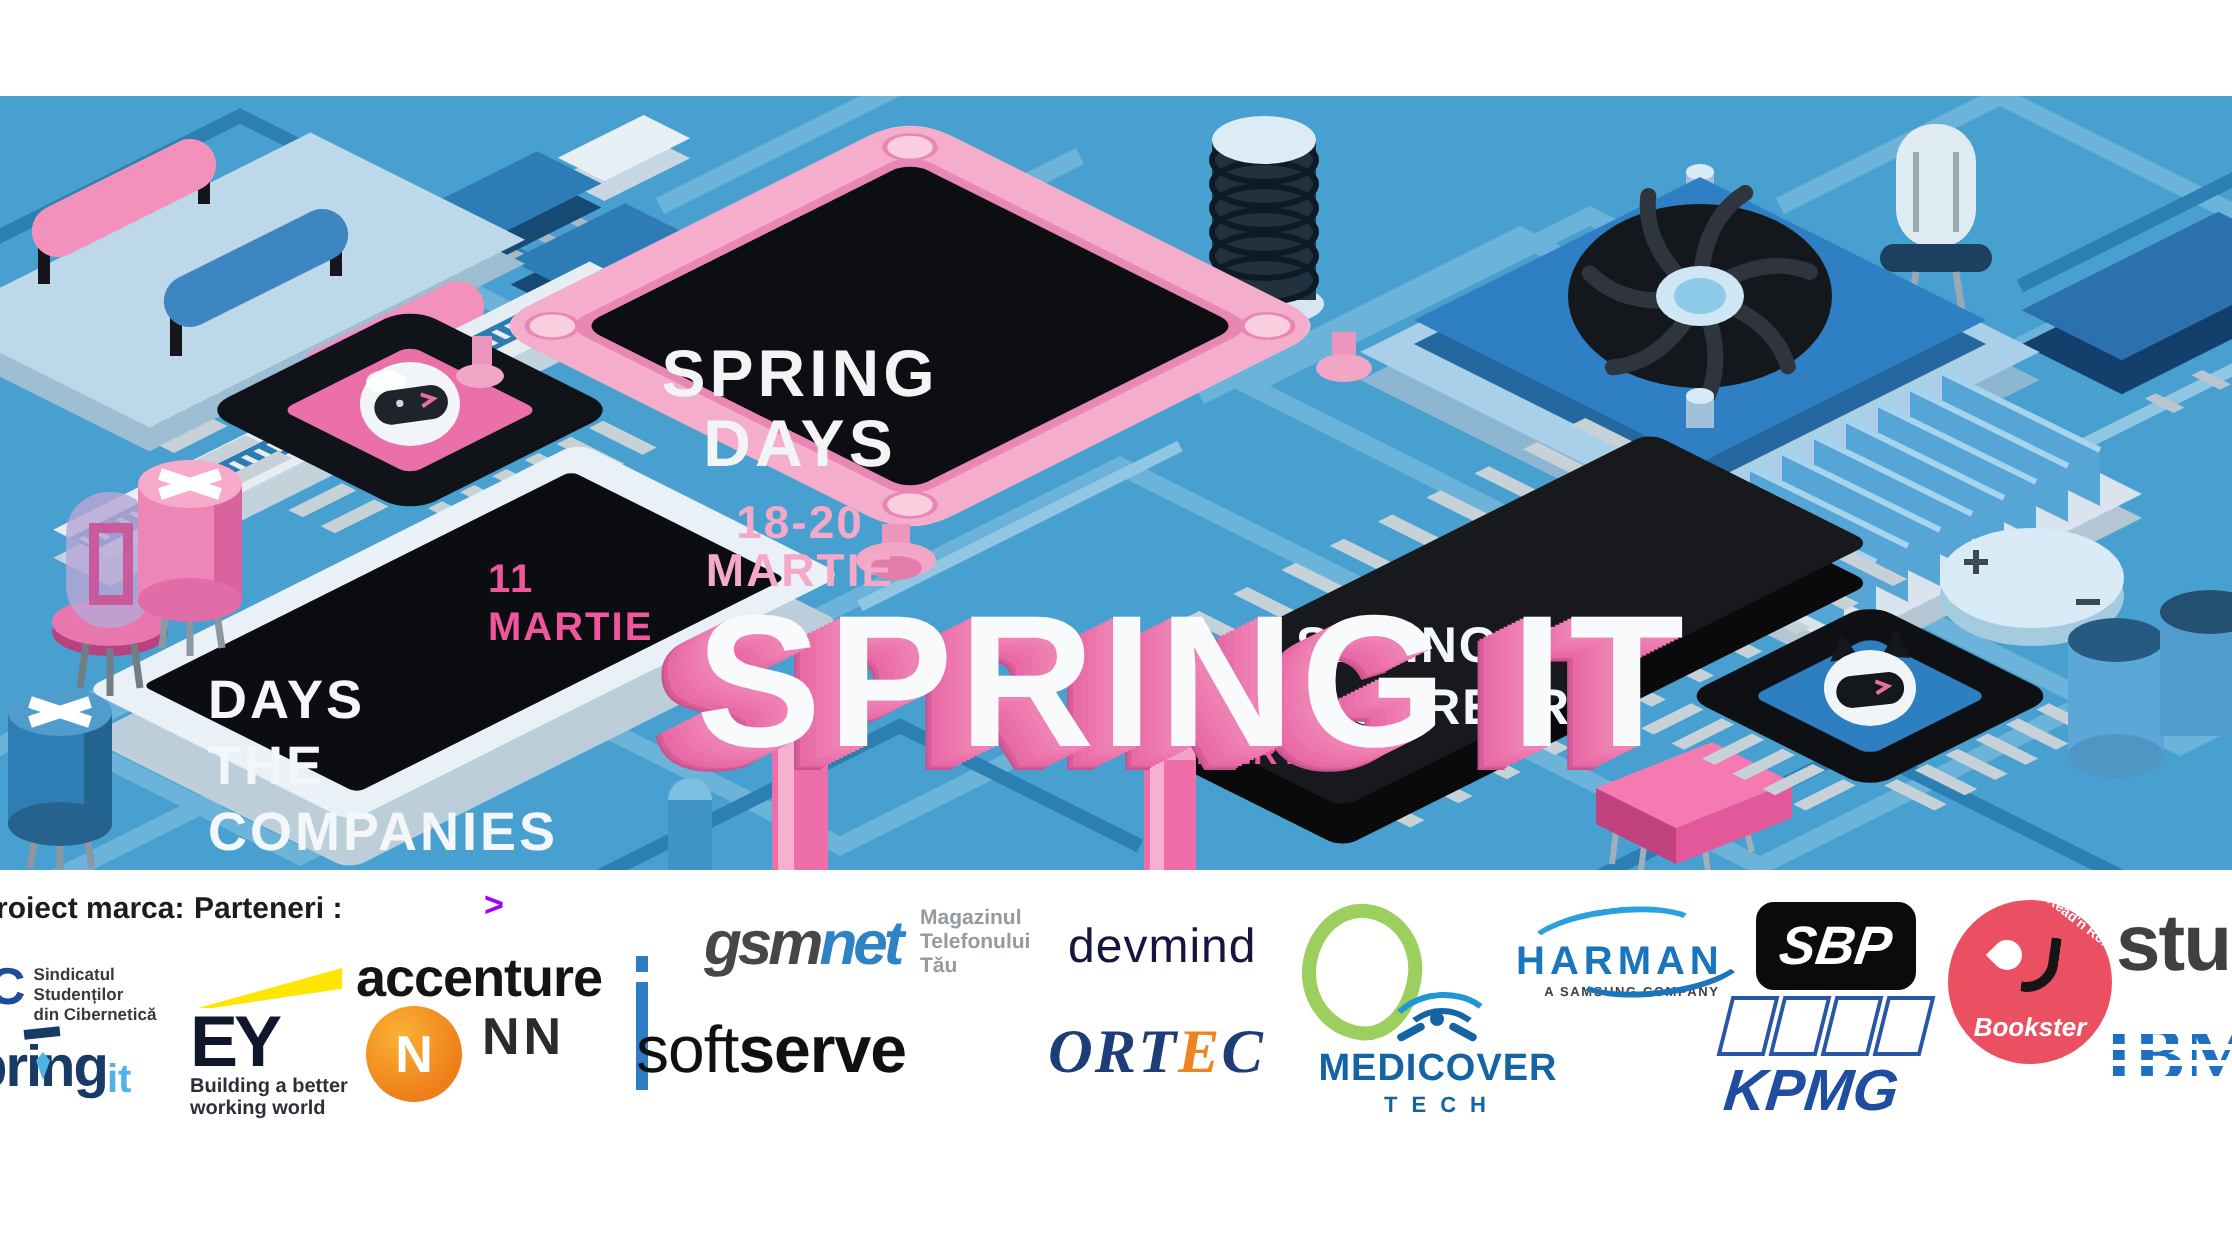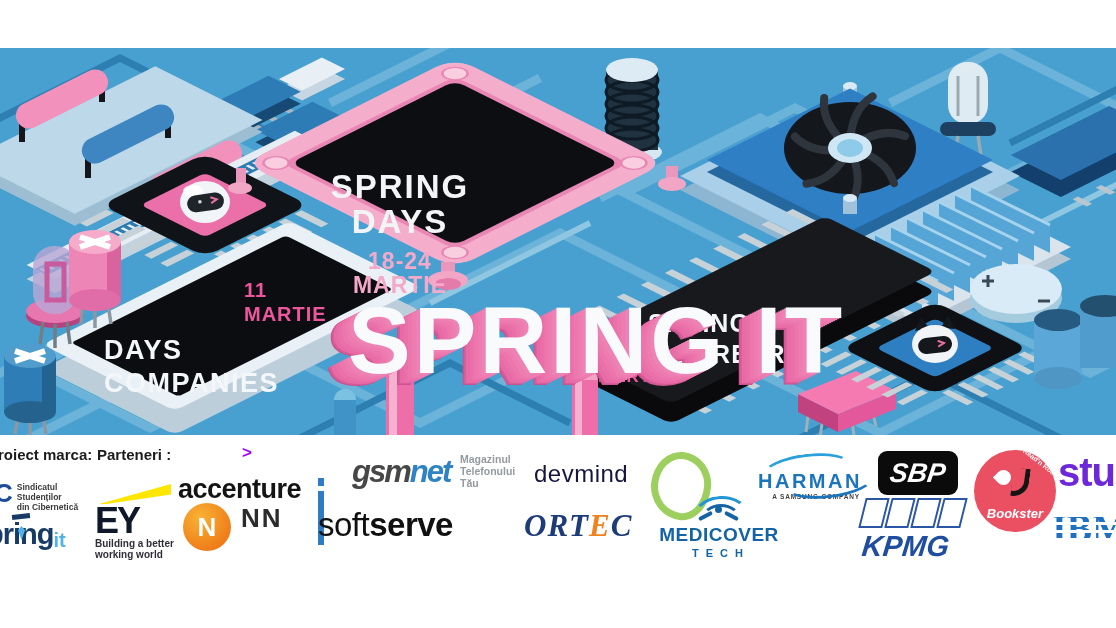--- a/index.html
+++ b/index.html
@@ -57,21 +57,21 @@
 
   .sbp-box{width:80px;height:44px;background:#0b0b0b;border-radius:9px;display:flex;align-items:center;justify-content:center;}
   .sbp-box span{color:#fff;font-style:italic;font-weight:900;font-size:27px;transform:skewX(-8deg);letter-spacing:0;}
 
   .bookster{width:82px;height:82px;border-radius:50%;background:#ea4f62;overflow:hidden;}
   .bookster .name{position:absolute;left:0;right:0;top:56px;text-align:center;color:#fff;font-weight:800;font-style:italic;font-size:13px;}
   .bookster .tag{position:absolute;left:46px;top:8px;color:#fff;font-size:7px;font-weight:700;transform:rotate(38deg);white-space:nowrap;}
   .bk-book{position:absolute;left:22px;top:20px;width:15px;height:15px;background:#fff;border-radius:50% 50% 50% 0;transform:rotate(45deg);}
   .bk-hook{position:absolute;left:38px;top:18px;width:12px;height:24px;border-right:5px solid #151515;border-bottom:5px solid #151515;border-radius:0 0 16px 0;transform:rotate(8deg);}
 
-  .stu{font-size:40px;font-weight:900;color:#6d28d9;letter-spacing:-1px;}
+  .stu{font-size:40px;font-weight:900;color:#404040;letter-spacing:-1px;}
 
   .ey-beam{width:72px;height:20px;background:#ffe600;clip-path:polygon(0 100%,100% 0,100% 52%,10% 100%);margin-left:4px;}
   .ey-word{font-size:36px;font-weight:900;color:#0f172a;letter-spacing:-2px;line-height:0.95;}
   .ey-tag{font-size:10px;font-weight:700;color:#2e2e38;line-height:1.12;}
 
   .nn-circle{width:48px;height:48px;border-radius:50%;background:radial-gradient(circle at 35% 30%,#f9b234,#ef7d1a 72%);
              display:flex;align-items:center;justify-content:center;color:#fff;font-weight:900;font-size:26px;}
   .nn-word{font-size:26px;font-weight:800;color:#2b2b2b;letter-spacing:2px;}
 
   .softserve{font-size:33px;color:#101010;letter-spacing:-0.5px;white-space:nowrap;}
@@ -466,26 +466,27 @@
       <g>
         <rect x="1080" y="258" width="50" height="62" fill="#4f9ccd"></rect>
         <ellipse cx="1105" cy="258" rx="25" ry="11" fill="#23506f"></ellipse>
       </g>
     </svg>
 
     <div class="abs sign-text iso-top" style="left:300px;top:122px;width:200px;">
       <div class="big">SPRING</div>
       <div class="big">DAYS</div>
       <div class="gap"></div>
-      <div class="date">18-24</div>
+      <div class="date">18-20</div>
       <div class="date">MARTIE</div>
     </div>
 
     <div class="abs chip-text iso-top" style="left:104px;top:286px;font-size:27px;letter-spacing:1.5px;">
       <div>DAYS</div>
+      <div>THE</div>
       <div>COMPANIES</div>
     </div>
     <div class="abs chip-text pinktxt iso-top" style="left:244px;top:230px;font-size:20px;letter-spacing:1px;">
       <div>11</div>
       <div>MARTIE</div>
     </div>
 
     <div class="abs chip-text iso-top" style="left:648px;top:260px;font-size:25px;letter-spacing:1px;">
       <div>SPRING IT</div>
       <div style="padding-left:26px;">CAREERS</div>

